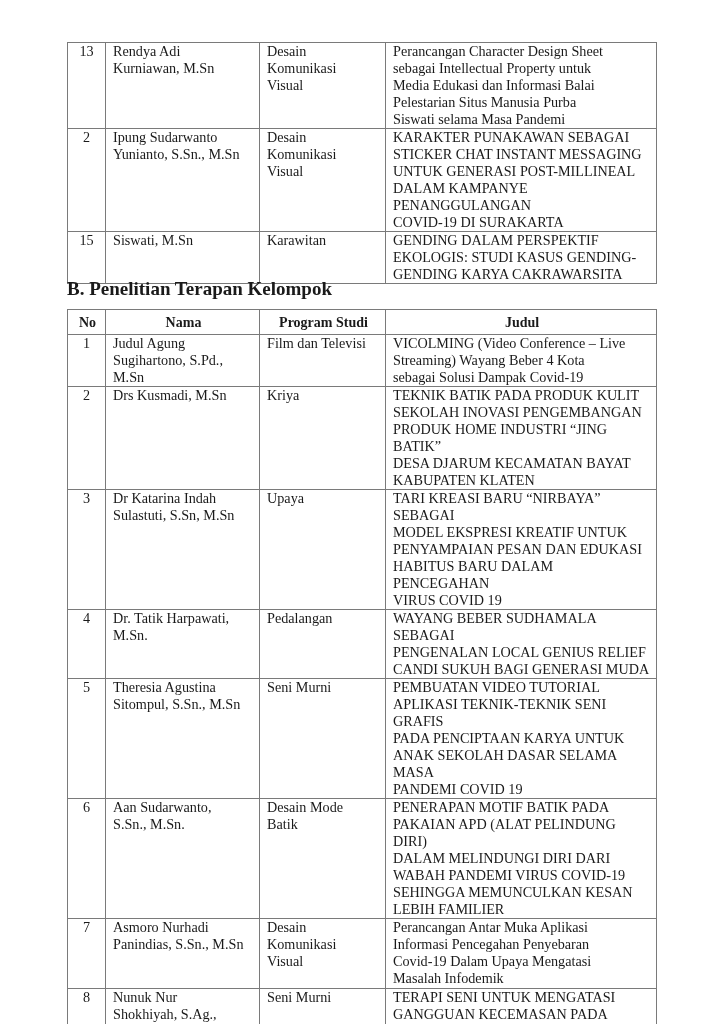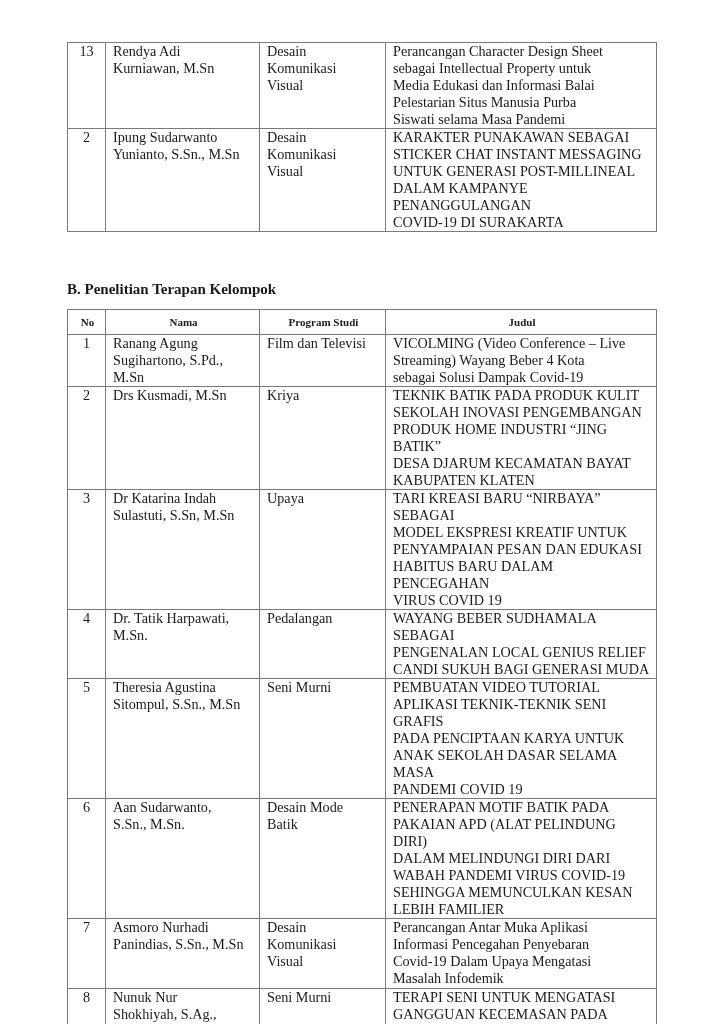--- a/index.html
+++ b/index.html
@@ -16,33 +16,33 @@
     font-size: 14.2px; line-height: 17px;
   }
   table.doc td, table.doc th {
     border: 1px solid #7a7a7a;
     vertical-align: top;
     padding: 0 5px 0 7px;
     overflow: hidden;
   }
   table.doc th {
     font-weight: bold; text-align: center; height: 24px; vertical-align: middle;
-    font-size: 11px;
+    font-size: 14px;
   }
   table.doc td.no { text-align: center; padding: 0; }
   col.c-no { width: 38px; }
   col.c-nama { width: 154px; }
   col.c-prog { width: 126px; }
   col.c-judul { width: 271px; }
   #table-a { top: 34px; }
   #table-b { top: 301px; }
   .section-heading {
     position: absolute; left: 67px; top: 272px;
     font-family: "Liberation Serif", "DejaVu Serif", serif;
-    font-weight: bold; font-size: 15px; line-height: 18px;
+    font-weight: bold; font-size: 19px; line-height: 18px;
   }
   .cell-text { white-space: pre-line; display: block; }
 </style>
 </head>
 <body>
 
 <div class="page">
 
   <table class="doc" id="table-a">
     <colgroup>
@@ -81,20 +81,34 @@
             <span class="cell-text">Desain
 Komunikasi
 Visual</span>
           </td>
         <td>
             <span class="cell-text">KARAKTER PUNAKAWAN SEBAGAI
 STICKER CHAT INSTANT MESSAGING
 UNTUK GENERASI POST-MILLINEAL
 DALAM KAMPANYE PENANGGULANGAN
 COVID-19 DI SURAKARTA</span>
+          </td>
+      </tr>
+      <tr style="height:52px">
+        <td class="no">15</td>
+        <td>
+            <span class="cell-text">Siswati, M.Sn</span>
+          </td>
+        <td>
+            <span class="cell-text">Karawitan</span>
+          </td>
+        <td>
+            <span class="cell-text">GENDING DALAM PERSPEKTIF
+EKOLOGIS: STUDI KASUS GENDING-
+GENDING KARYA CAKRAWARSITA</span>
           </td>
       </tr>
     </tbody>
   </table>
 
   <div class="section-heading">B. Penelitian Terapan Kelompok</div>
 
   <table class="doc" id="table-b">
     <colgroup>
         <col class="c-no">
@@ -107,21 +121,21 @@
         <th>No</th>
         <th>Nama</th>
         <th>Program Studi</th>
         <th>Judul</th>
       </tr>
     </thead>
     <tbody>
       <tr style="height:52px">
         <td class="no">1</td>
         <td>
-            <span class="cell-text">Ranang Agung
+            <span class="cell-text">Judul Agung
 Sugihartono, S.Pd.,
 M.Sn</span>
           </td>
         <td>
             <span class="cell-text">Film dan Televisi</span>
           </td>
         <td>
             <span class="cell-text">VICOLMING (Video Conference – Live
 Streaming) Wayang Beber 4 Kota
 sebagai Solusi Dampak Covid-19</span>

